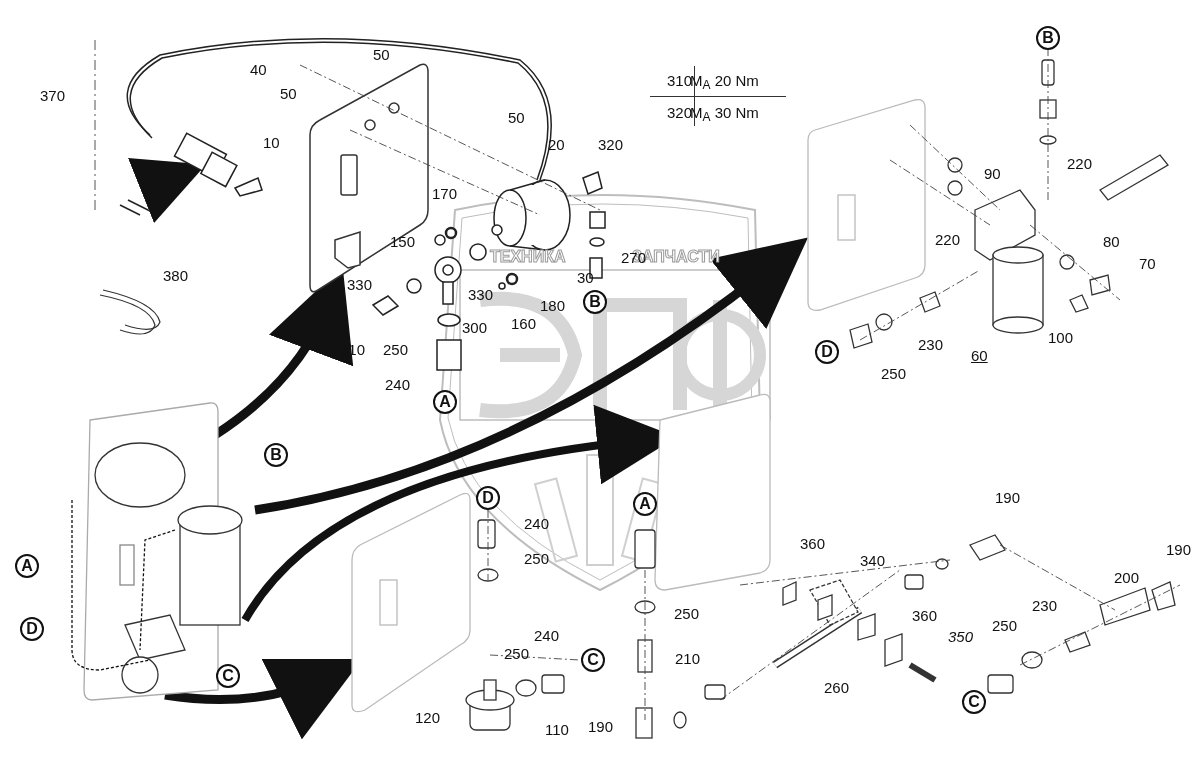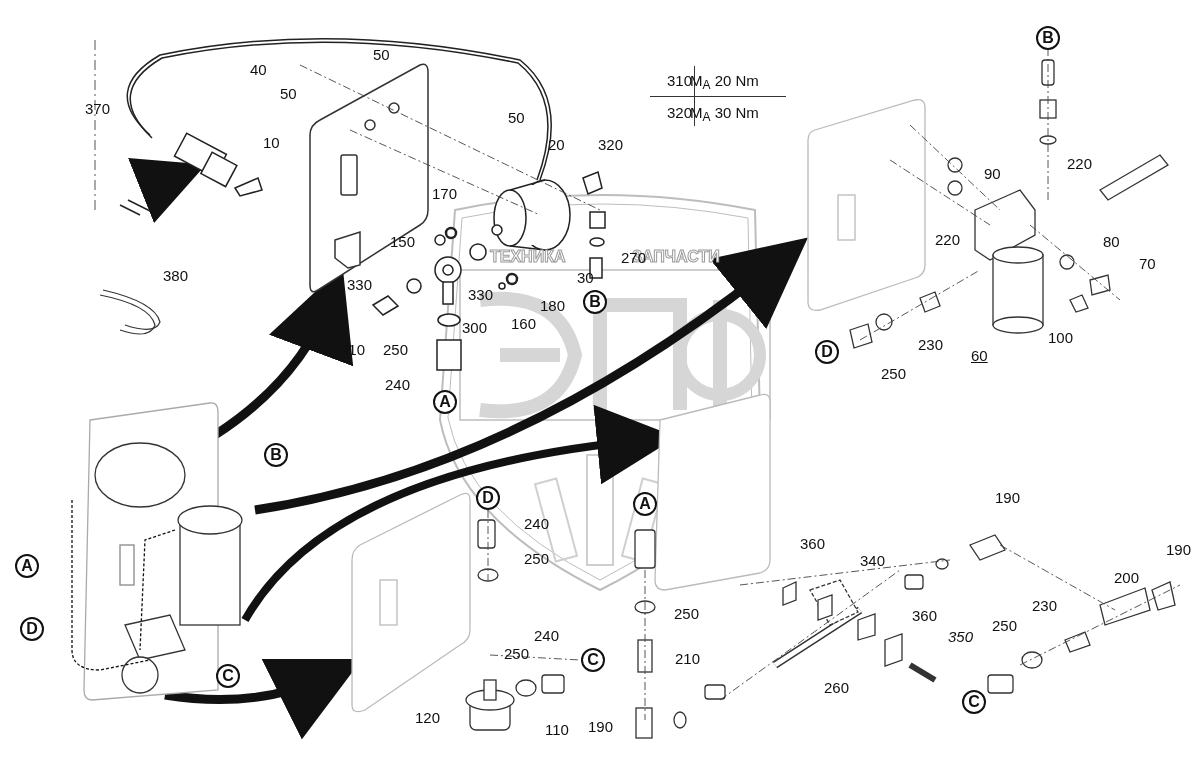--- a/index.html
+++ b/index.html
@@ -217,21 +217,21 @@
 <div class="callout" style="left:815px; top:340px;">D</div>
 <div class="callout" style="left:264px; top:443px;">B</div>
 <div class="callout" style="left:15px; top:554px;">A</div>
 <div class="callout" style="left:20px; top:617px;">D</div>
 <div class="callout" style="left:216px; top:664px;">C</div>
 <div class="callout" style="left:476px; top:486px;">D</div>
 <div class="callout" style="left:633px; top:492px;">A</div>
 <div class="callout" style="left:581px; top:648px;">C</div>
 <div class="callout" style="left:962px; top:690px;">C</div>
 
-<div class="lbl" style="left:40px; top:101px;margin-left:45px;">370</div>
+<div class="lbl" style="left:40px; top:88px;">370</div>
 <div class="lbl" style="left:250px; top:62px;">40</div>
 <div class="lbl" style="left:280px; top:86px;">50</div>
 <div class="lbl" style="left:373px; top:47px;">50</div>
 <div class="lbl" style="left:508px; top:110px;">50</div>
 <div class="lbl" style="left:263px; top:135px;">10</div>
 <div class="lbl" style="left:548px; top:137px;">20</div>
 <div class="lbl" style="left:598px; top:137px;">320</div>
 <div class="lbl" style="left:432px; top:186px;">170</div>
 <div class="lbl" style="left:390px; top:234px;">150</div>
 <div class="lbl" style="left:347px; top:277px;">330</div>

